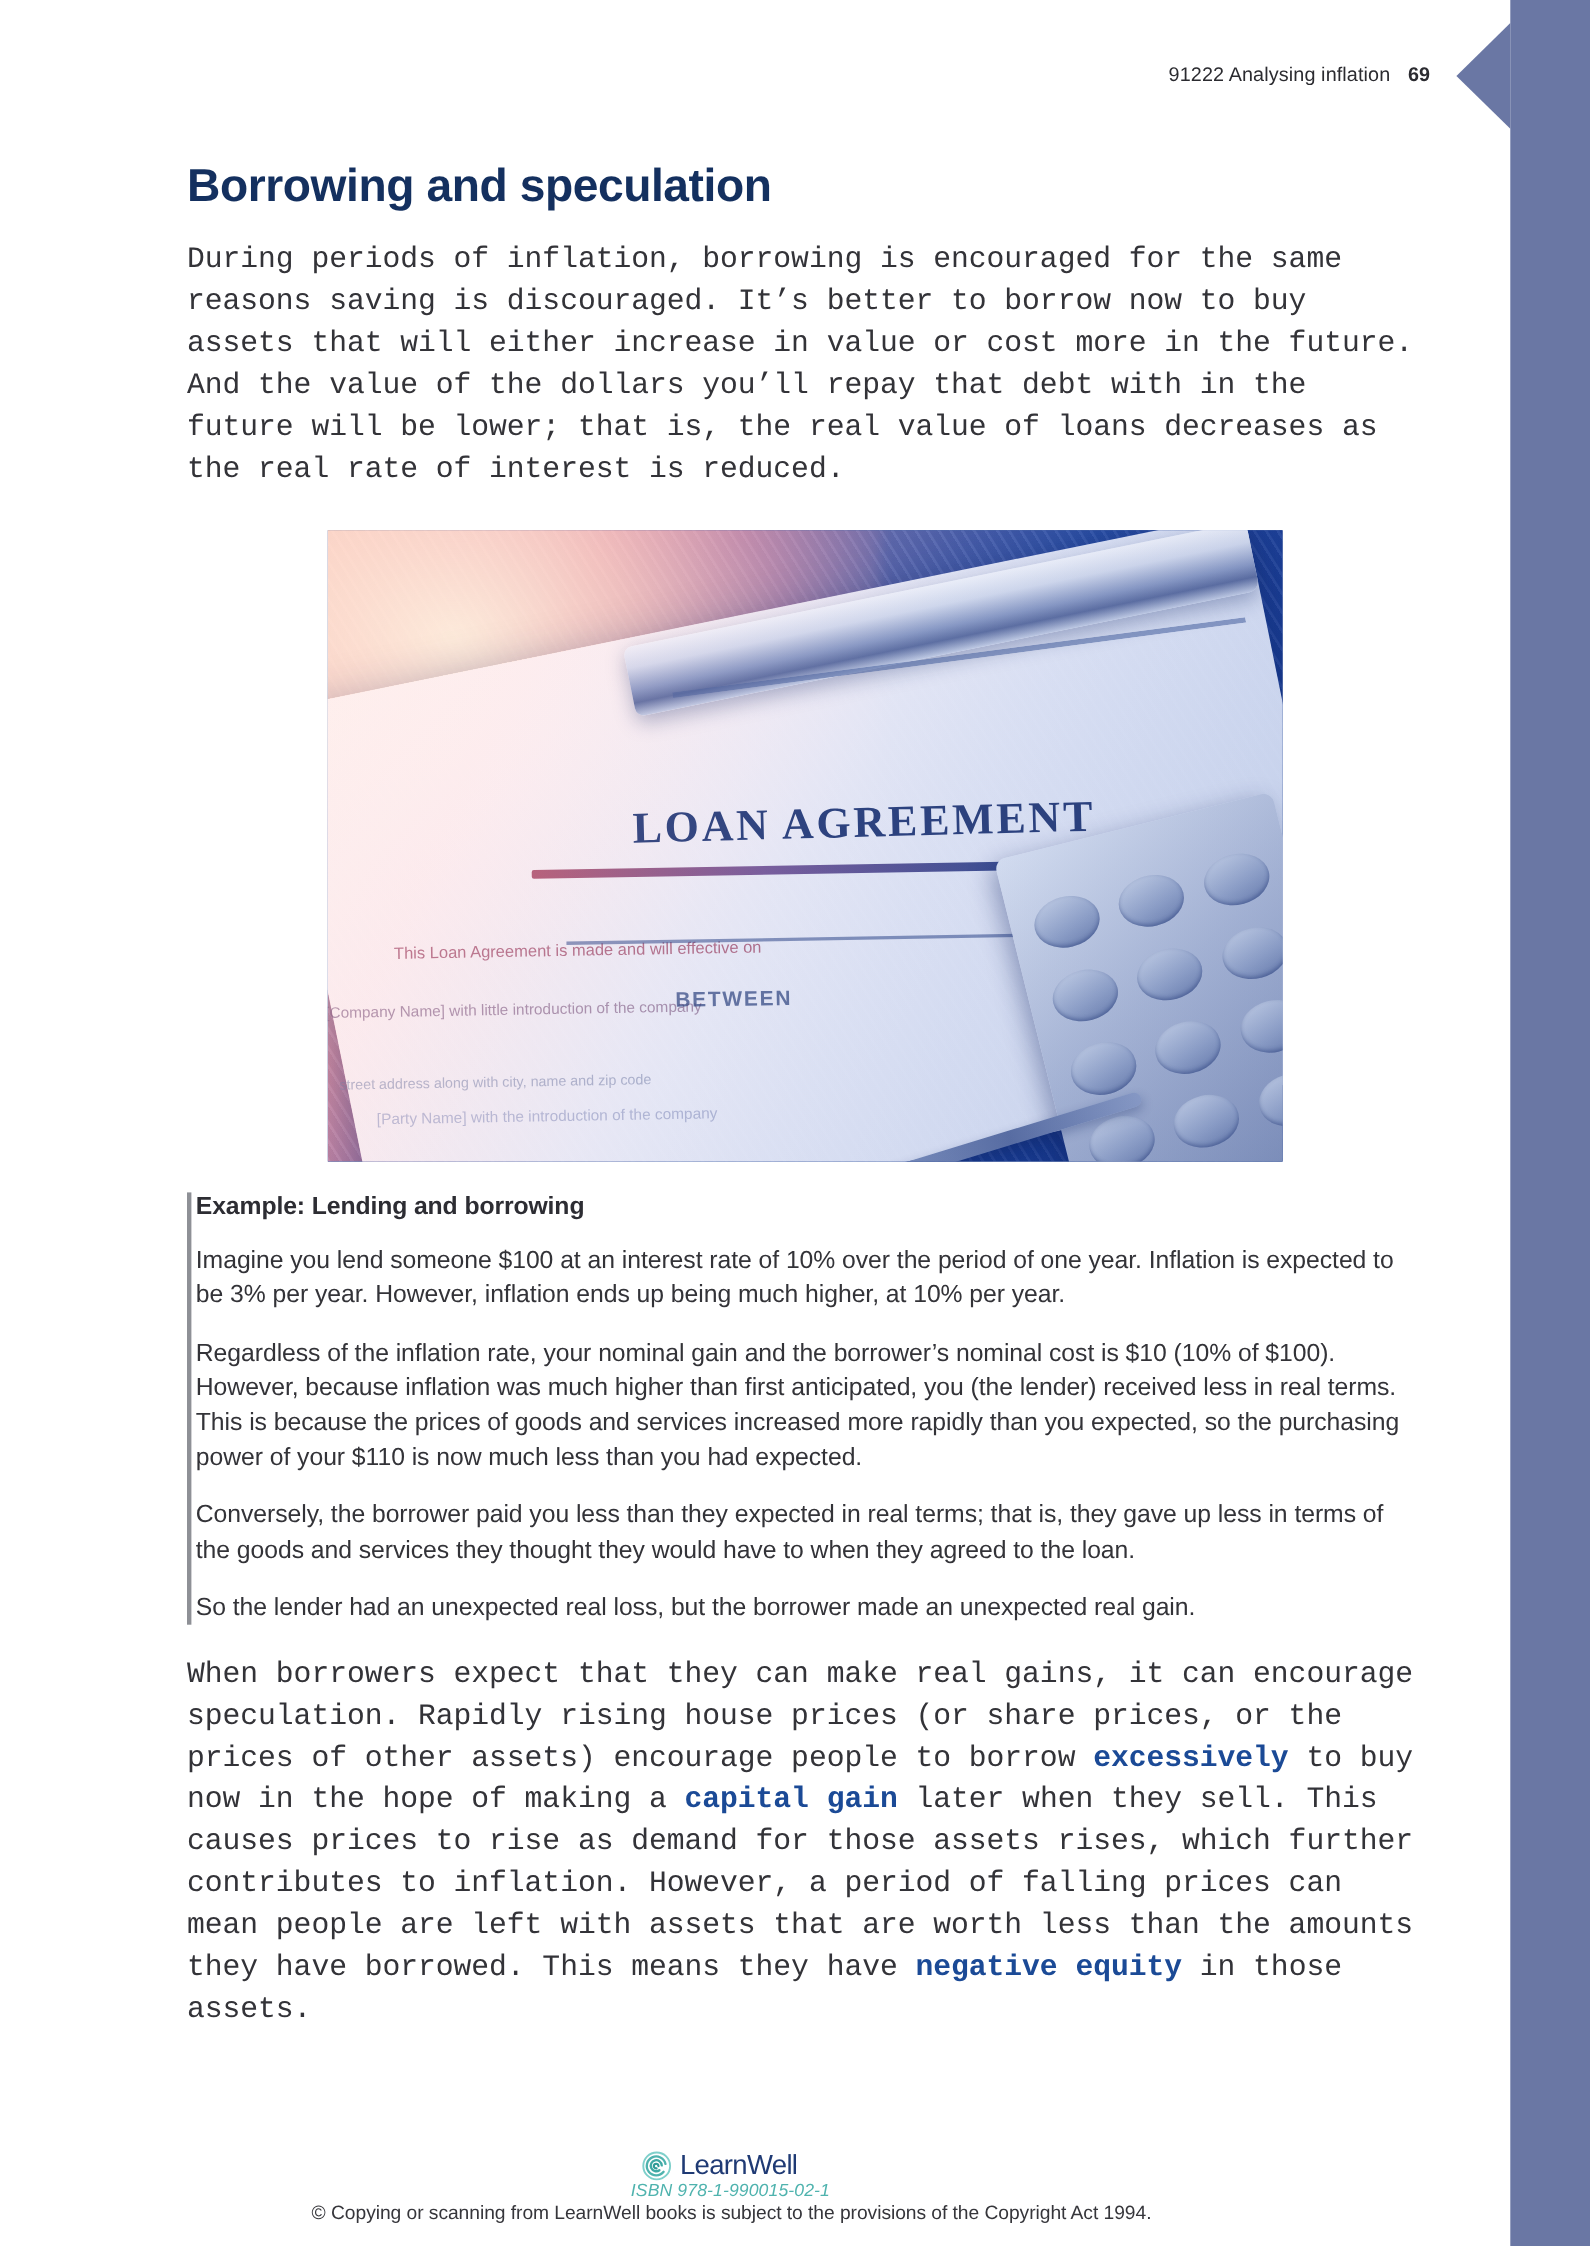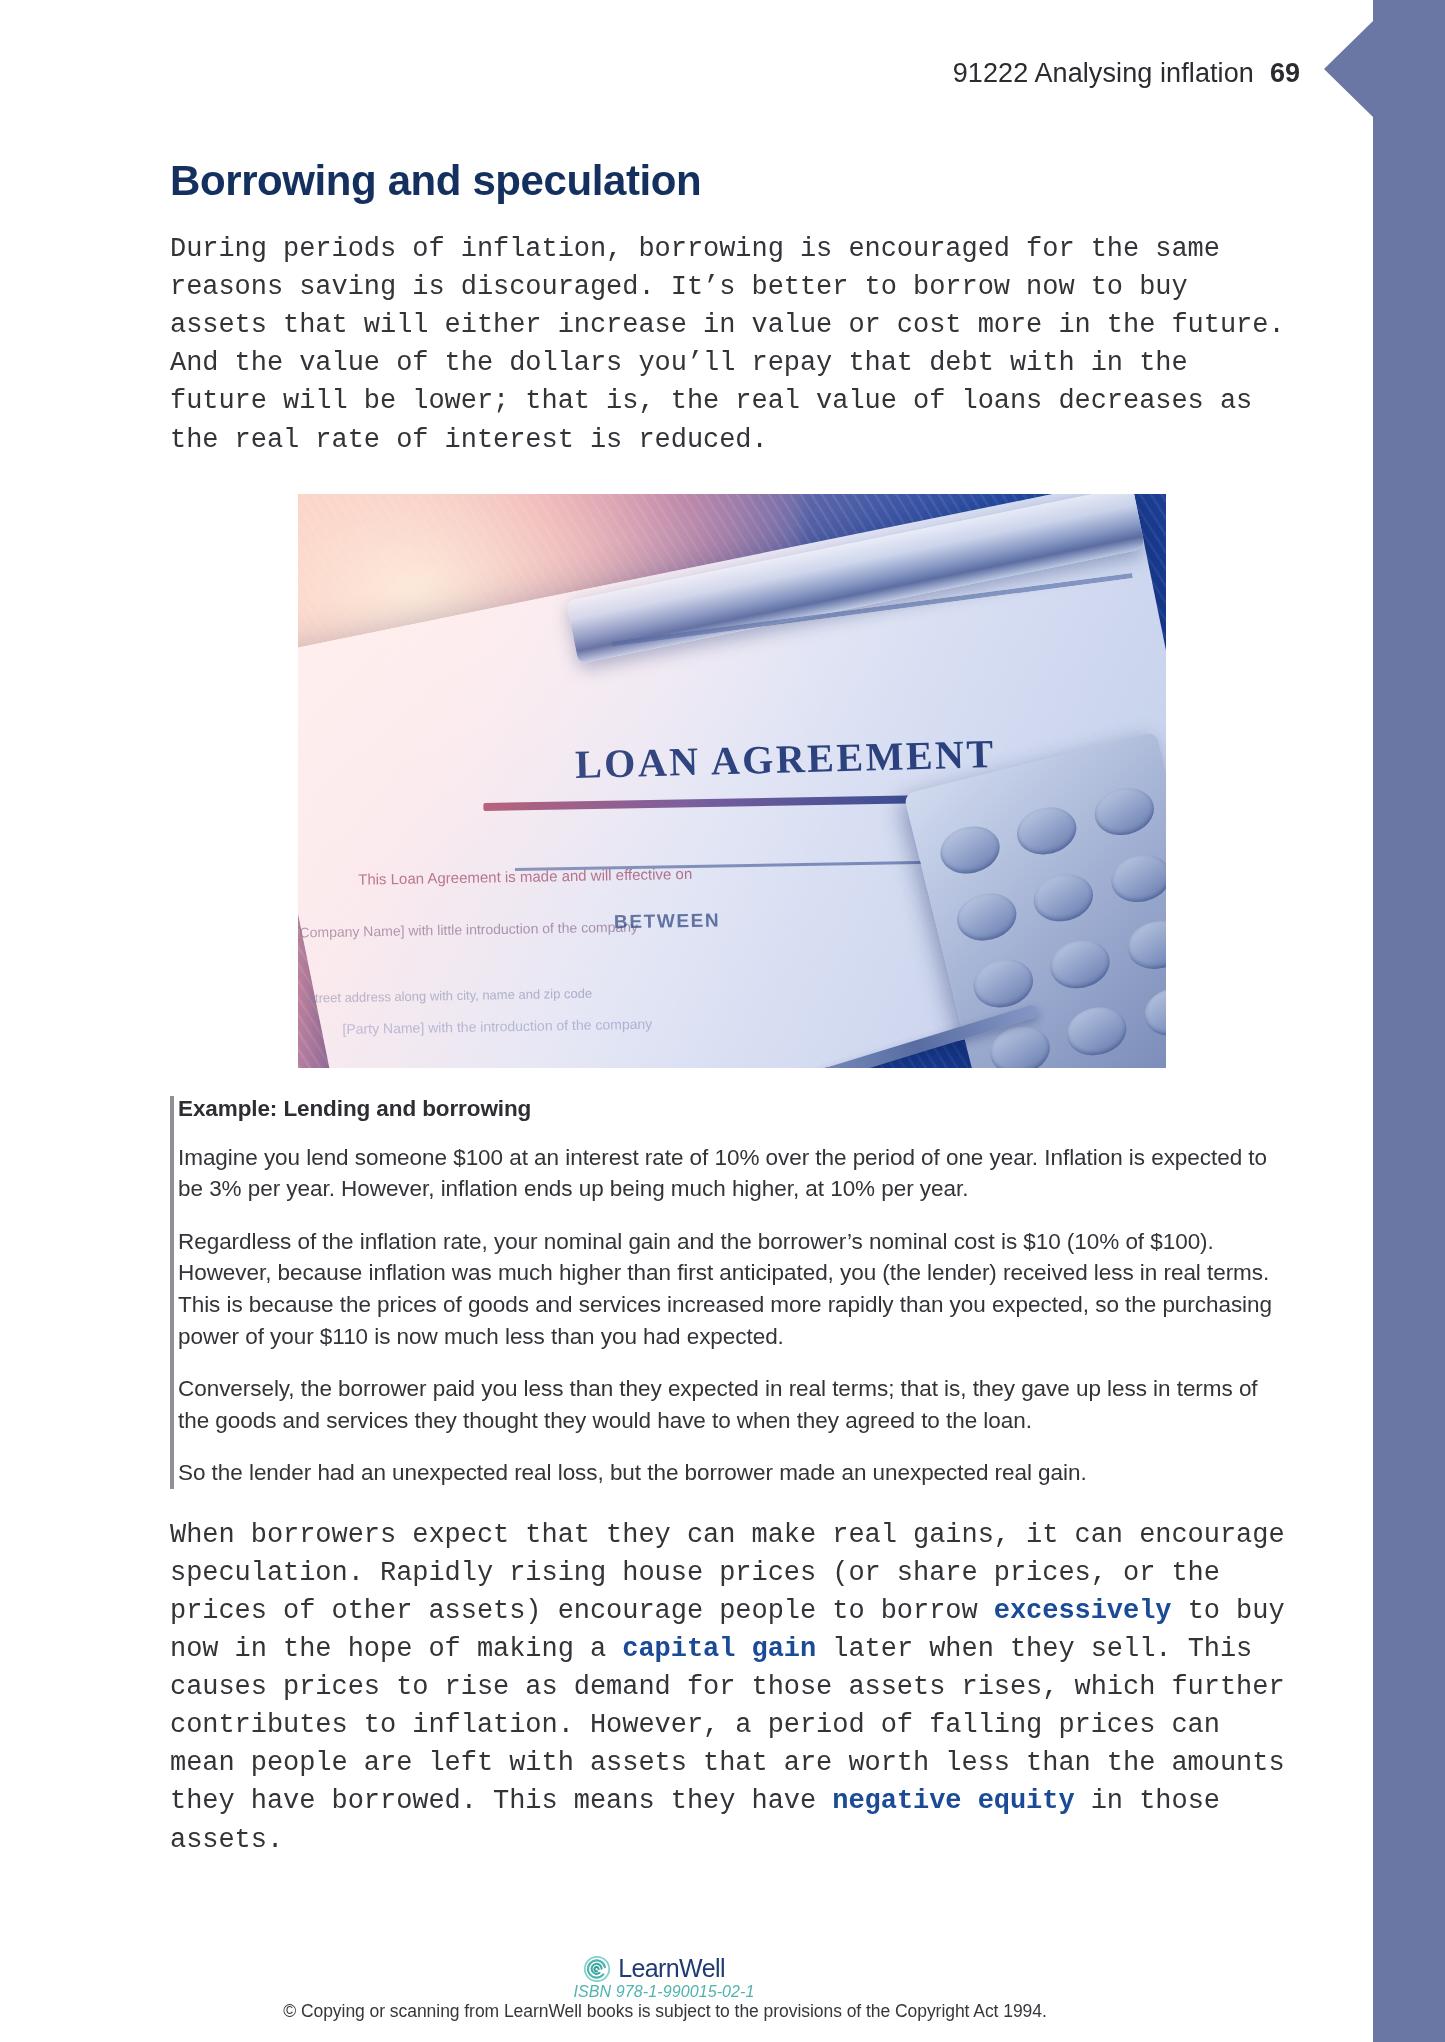--- a/index.html
+++ b/index.html
@@ -40,35 +40,35 @@
     border-right: 49px solid #6a77a4;
   }
 
   
   .running-head {
     position: absolute;
     top: 58px;
     left: 0;
     width: 1300px;
     text-align: right;
-    font-size: 27px;
+    font-size: 18px;
     color: #2b2b30;
     letter-spacing: 0.1px;
   }
   .running-head .folio {
     font-weight: bold;
     margin-left: 16px;
     letter-spacing: 0;
   }
 
   
   .content {
     position: absolute;
     left: 170px;
-    top: 158px;
+    top: 146px;
     width: 1124px;
   }
 
   h1.page-title {
     font-size: 42px;
     font-weight: bold;
     color: #14305f;
     letter-spacing: -0.4px;
     line-height: 1.1;
     margin-bottom: 26px;

